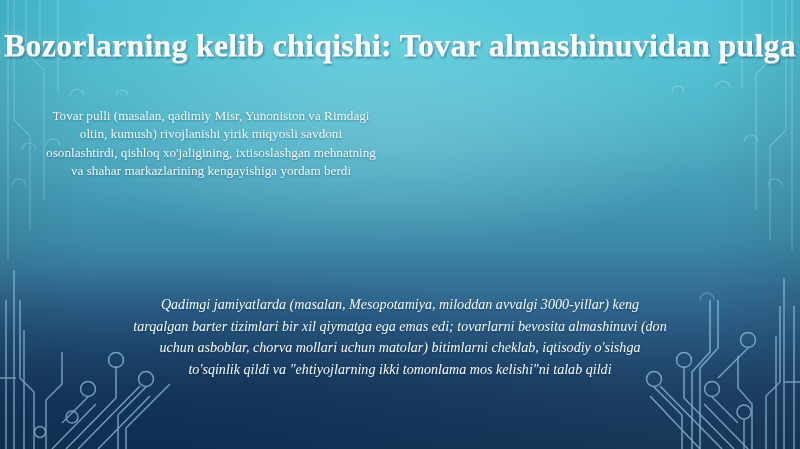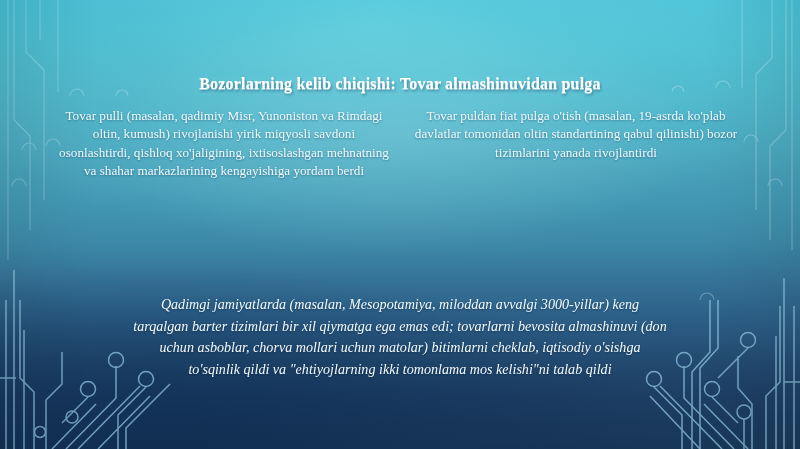--- a/index.html
+++ b/index.html
@@ -59,41 +59,39 @@
     inset: 0;
     z-index: 5;
   }
 
   .slide-title {
     position: absolute;
     top: 27px;
     left: 0;
     width: 800px;
     text-align: center;
-    font-size: 16px;
+    font-size: 32px;
     font-weight: bold;
     color: #ffffff;
     letter-spacing: 0.2px;
     text-shadow:
       0 1px 0 rgba(255,255,255,0.55),
       1px 2px 3px rgba(12, 52, 86, 0.55),
       0 0 14px rgba(180, 245, 255, 0.35);
     white-space: nowrap;
-    margin-top: 48px;
   }
 
   .col {
     position: absolute;
     top: 107px;
     font-size: 13.2px;
     line-height: 18.4px;
     color: #f2fbfd;
     text-align: center;
     text-shadow: 0 1px 2px rgba(14, 56, 90, 0.45);
-    margin-left: 13px;
   }
   .col-left {
     left: 46px;
     width: 330px;
   }
   .col-right {
     left: 396px;
     width: 334px;
   }
 
@@ -192,18 +190,17 @@
   </svg>
 
   <div class="sheen"></div>
 
   <div class="content">
 
     <div class="slide-title">Bozorlarning kelib chiqishi: Tovar almashinuvidan pulga</div>
 
     <div class="col col-left">Tovar pulli (masalan, qadimiy Misr, Yunoniston va Rimdagi oltin, kumush) rivojlanishi yirik miqyosli savdoni osonlashtirdi, qishloq xo'jaligining, ixtisoslashgan mehnatning va shahar markazlarining kengayishiga yordam berdi</div>
 
-    <div class="col col-right">Tovar puldan fiat pulga o'tish (masalan, 19-asrda ko'plab davlatlar tomonidan oltin standartining qabul qilinishi) bozor tizimlarini yanada rivojlantirdi</div>
 
     <div class="bottom-para">Qadimgi jamiyatlarda (masalan, Mesopotamiya, miloddan avvalgi 3000-yillar) keng tarqalgan barter tizimlari bir xil qiymatga ega emas edi; tovarlarni bevosita almashinuvi (don uchun asboblar, chorva mollari uchun matolar) bitimlarni cheklab, iqtisodiy o'sishga to'sqinlik qildi va "ehtiyojlarning ikki tomonlama mos kelishi"ni talab qildi</div>
 
   </div>
 </div>
 
 </body></html>

